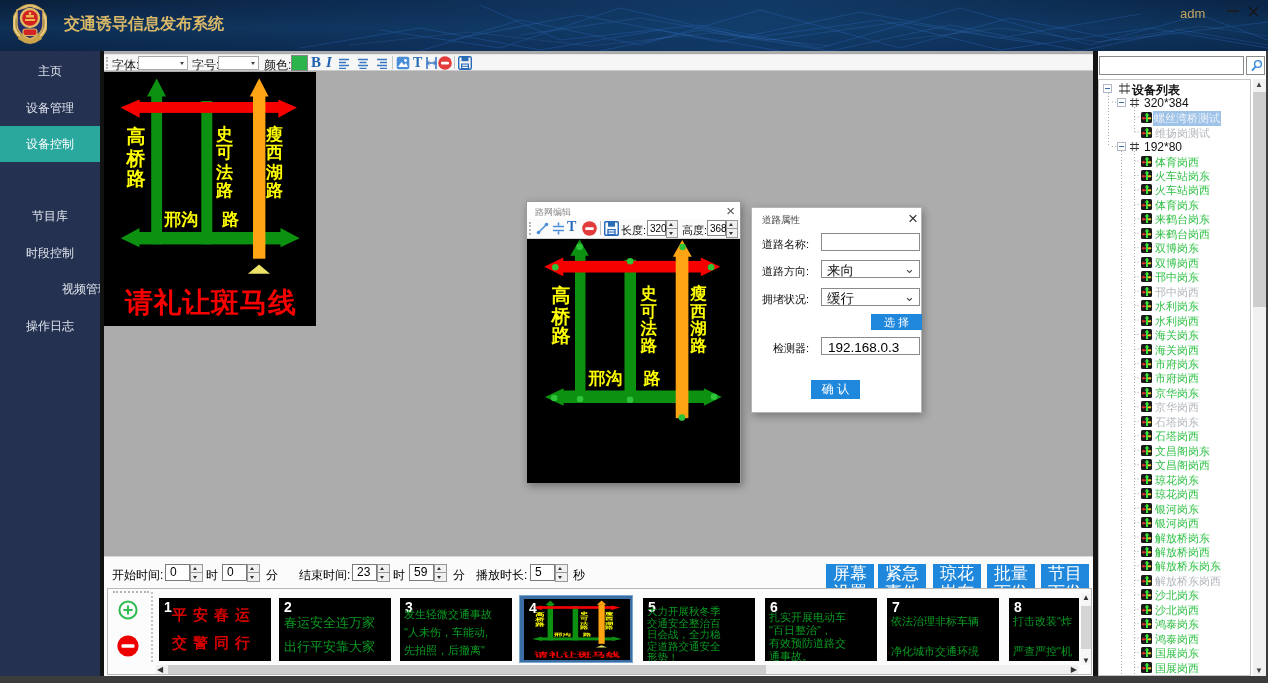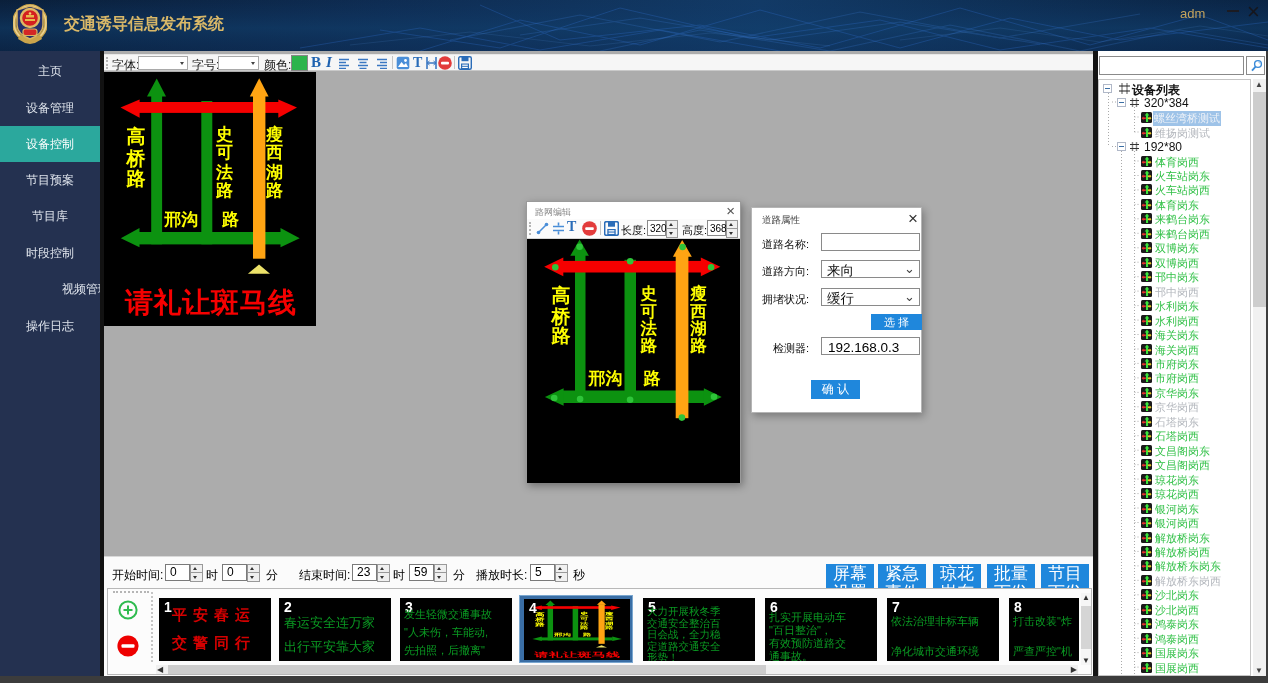--- a/index.html
+++ b/index.html
@@ -117,21 +117,20 @@
     </svg>
     <div id="title">交通诱导信息发布系统</div>
     <div id="adm">adm</div>
     <div id="winmin"></div>
     <div id="winclose">×</div>
   </div>
   <div id="sidebar">
     <div class="navitem" style="top:2px;">主页</div>
     <div class="navitem" style="top:38.5px;">设备管理</div>
     <div class="navitem sel" style="top:74.5px;">设备控制</div>
-    <div class="navitem" style="top:111px;">节目预案</div>
     <div class="navitem" style="top:147px;">节目库</div>
     <div class="navitem" style="top:183.5px;">时段控制</div>
     <div class="navitem" style="top:220px;margin-left:36px;">视频管理</div>
     <div class="navitem" style="top:256.5px;">操作日志</div>
   </div>
   <div id="sideborder"></div>
   <div id="toolbar">
     <div style="position:absolute;left:2px;top:2px;width:3px;height:12px;border-left:2px dotted #b5b5b5;"></div>
     <div class="tlabel" style="left:8px;">字体:</div>
     <div class="tdrop" style="left:34px;width:50px;"></div>

